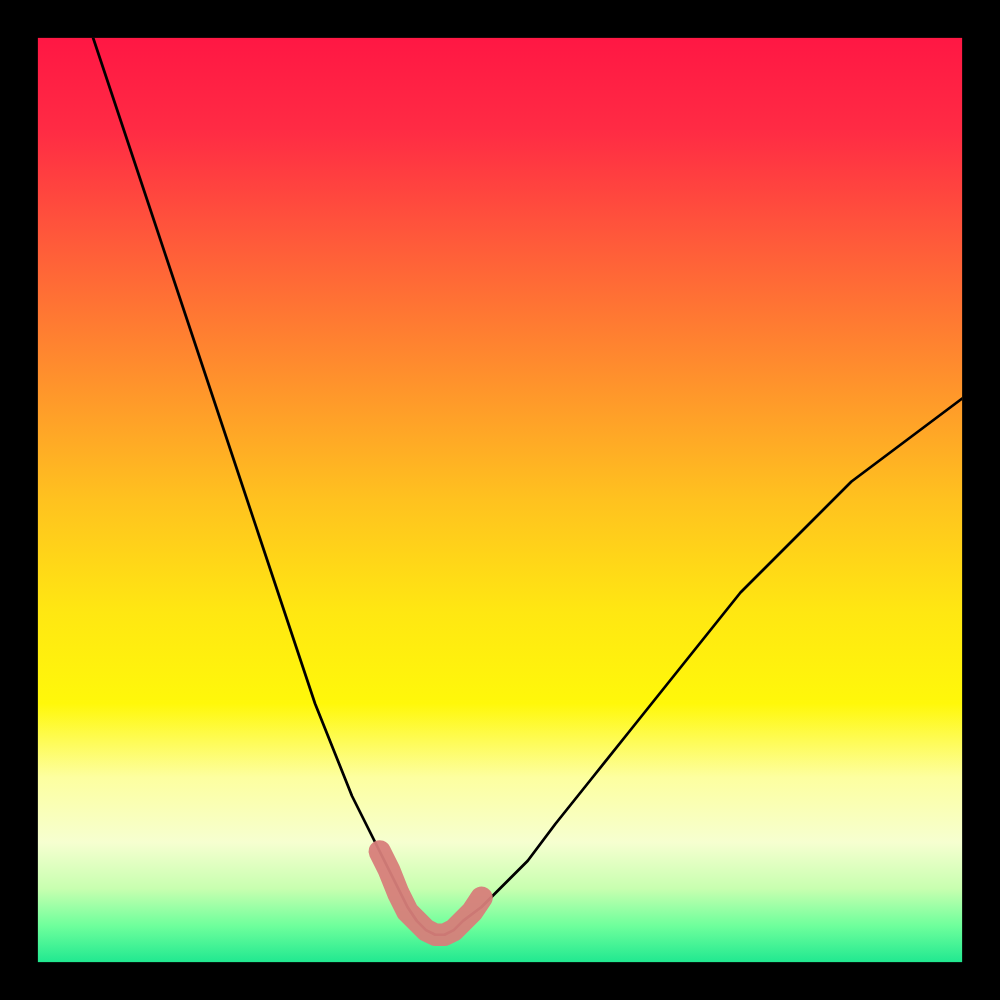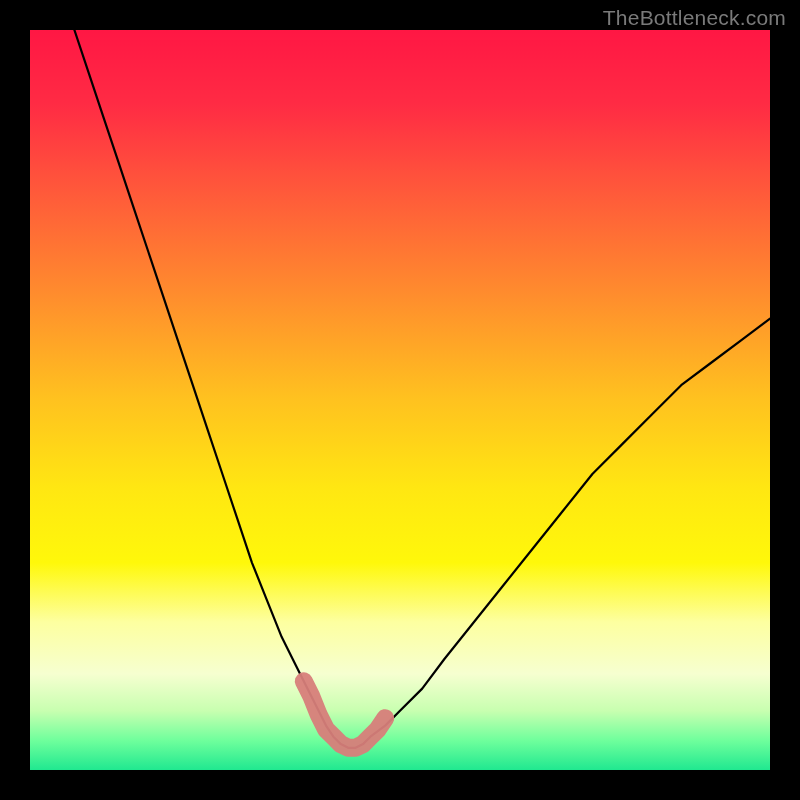--- a/index.html
+++ b/index.html
@@ -75,14 +75,13 @@
       </defs>
       <rect x="0" y="0" width="740" height="740" fill="url(#bg-grad)"></rect>
     </svg>
 
     <svg class="curve-svg" viewBox="0 0 740 740" preserveAspectRatio="none">
       <path id="curve-path" fill="none" stroke-width="2.2" stroke-linecap="round" stroke-linejoin="round" d="M44.4 0.0 L59.2 44.4 L74.0 88.8 L88.8 133.2 L103.6 177.6 L118.4 222.0 L133.2 266.4 L148.0 310.8 L162.8 355.2 L177.6 399.6 L192.4 444.0 L207.2 488.4 L222.0 532.8 L236.8 569.8 L251.6 606.8 L266.4 636.4 L281.2 666.0 L288.6 680.8 L296.0 695.6 L303.4 706.7 L310.8 714.1 L318.2 717.8 L325.6 717.8 L333.0 714.1 L340.4 706.7 L355.2 695.6 L370.0 680.8 L392.2 658.6 L414.4 629.0 L444.0 592.0 L473.6 555.0 L503.2 518.0 L532.8 481.0 L562.4 444.0 L592.0 414.4 L621.6 384.8 L651.2 355.2 L680.8 333.0 L710.4 310.8 L740.0 288.6" stroke="#000000"></path>
       <path id="marker-path" fill="none" stroke-width="18" stroke-linecap="round" stroke-linejoin="round" opacity="0.95" d="M273.8 651.2 L281.2 666.0 L288.6 684.5 L296.0 699.3 L303.4 706.7 L310.8 714.1 L318.2 717.8 L325.6 717.8 L333.0 714.1 L340.4 706.7 L347.8 699.3 L355.2 688.2" stroke="#d77e7a"></path>
     </svg>
   </div>
 
-  <div class="watermark">TheBottleneck.com</div>
 </div>
 
 </body></html>

